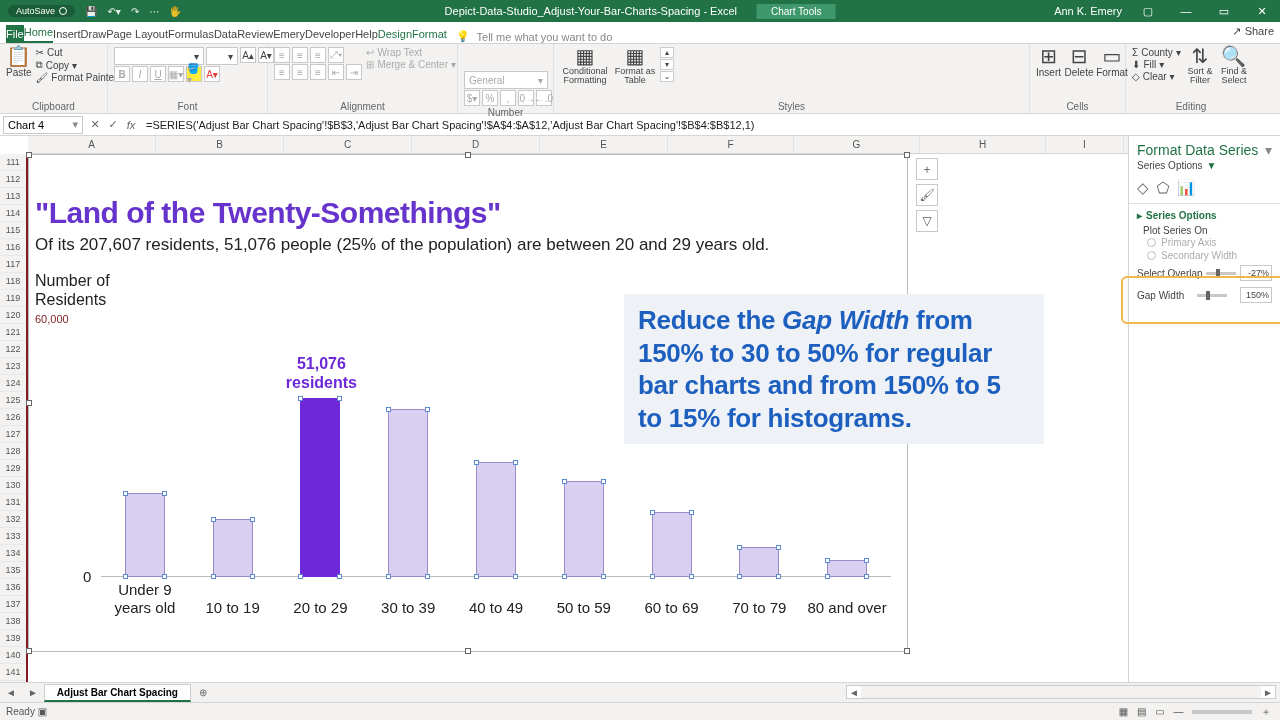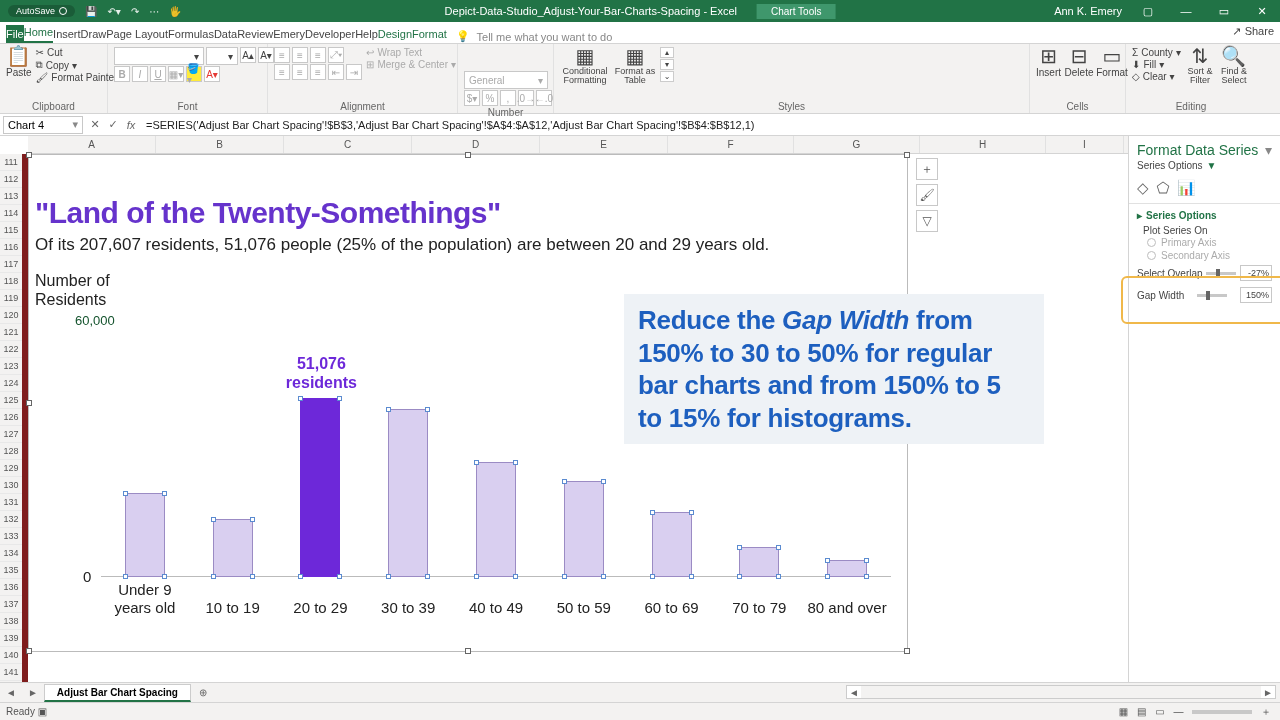--- a/index.html
+++ b/index.html
@@ -45,34 +45,34 @@
   .fxbar { height: 22px; border-bottom: 1px solid #d4d4d4; display: flex; align-items: center; background:#fff; font-size: 11px; }
   .namebox { width: 80px; height: 18px; border: 1px solid #c8c8c8; margin: 0 3px; display:flex; align-items:center; padding:0 4px; justify-content:space-between;}
   .fxbtn { width: 18px; text-align:center; color:#666;}
   .formula { flex:1; padding:0 6px; color:#222; font-size:11px; white-space:nowrap; overflow:hidden; }
 
   
   .sheet { position:relative; height: 546px; display:flex; }
   .grid { flex:1; position:relative; overflow:hidden; }
   .colhdr { position:absolute; top:0; left:28px; right:0; height:18px; background:#f3f2f1; border-bottom:1px solid #d4d4d4; display:flex;}
   .colhdr div { border-right:1px solid #e1e1e1; text-align:center; font-size:10px; color:#555; line-height:18px; }
-  .rowhdrs { position:absolute; top:18px; left:0; width:28px; bottom:0; background:#f3f2f1; border-right:6px solid #7f1d1d;}
+  .rowhdrs { position:absolute; top:18px; left:0; width:28px; bottom:0; background:#f3f2f1; border-right:2px solid #7f1d1d;}
   .rowhdrs div { height:17px; border-bottom:1px solid #e8e8e8; font-size:9px; color:#555; text-align:center; line-height:17px;}
   .cells { position:absolute; top:18px; left:28px; right:0; bottom:0; }
 
   
   .chartobj { position:absolute; left:0px; top:0px; width:880px; height:498px; background:#fff; border:1px solid #bbb; }
   .chartobj .handle { position:absolute; width:6px; height:6px; background:#fff; border:1px solid #666;}
   .side-icons { position:absolute; left:888px; top:4px; display:flex; flex-direction:column; gap:4px;}
   .side-icons div{ width:22px;height:22px;border:1px solid #c8c8c8;background:#fff;display:flex;align-items:center;justify-content:center;font-size:12px;color:#555;}
 
   .chart-title1 { font-family: Arial Black, Arial, sans-serif; font-weight:900; color:#6633cc; font-size:30px; line-height:1.1; padding:8px 0 0 6px; letter-spacing:-0.5px;}
   .chart-sub { font-size:17px; color:#222; padding:6px 0 0 6px;}
   .ylabel { font-size:16px; color:#222; padding:16px 0 0 6px; line-height:1.2;}
-  .ymax { font-size:13px; color:#14532d; padding:4px 0 0 6px;margin-left:40px;}
+  .ymax { font-size:11px; color:#7f1d1d; padding:4px 0 0 6px;}
 
   .plot { position:absolute; left:72px; top:212px; width:790px; height:210px; }
   .axis-line { position:absolute; left:0; right:0; bottom:0; height:1px; background:#bbb;}
   .y0 { position:absolute; left:-18px; bottom:-8px; font-size:15px; color:#222;}
   .bar { position:absolute; bottom:0; width:40px; background:#d9cff0; border:1px solid #9b8bc4;}
   .bar.selected { background:#6d28d9; border-color:#6d28d9;}
   .bar .h{position:absolute;width:5px;height:5px;background:#fff;border:1px solid #5b8bd0;}
   .datalabel { position:absolute; color:#6d28d9; font-weight:700; font-size:16px; text-align:center; line-height:1.15;}
   .catlabel { position:absolute; font-size:15px; color:#222; text-align:center; line-height:1.2; }
   .xaxis-title { position:absolute; bottom:-62px; left:0; right:0; text-align:center; font-size:16px; color:#222;}
@@ -487,21 +487,21 @@
     </div>
     <div class="sect" style="position:relative">
       <div class="hdr">▸ <span>Series Options</span></div>
       <div style="padding-left:6px">Plot Series On</div>
       <div class="radio" style="opacity:.55">
           <span class="r"></span>
           <span>Primary Axis</span>
         </div>
       <div class="radio" style="opacity:.55">
           <span class="r"></span>
-          <span>Secondary Axis</span>
+          <span>Secondary Width</span>
         </div>
       <div class="row">
         <span>Select Overlap</span>
         <div class="slider">
             <div class="thumb" style="left:10px"></div>
           </div>
         <div class="numbox">-27%</div>
       </div>
       <div class="row">
         <span>Gap Width</span>

